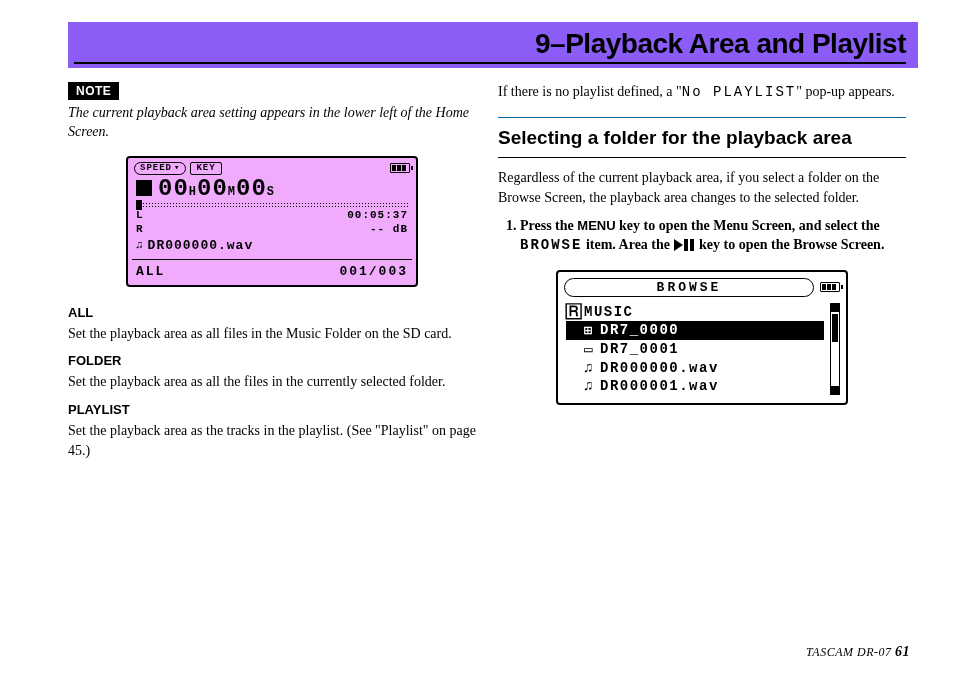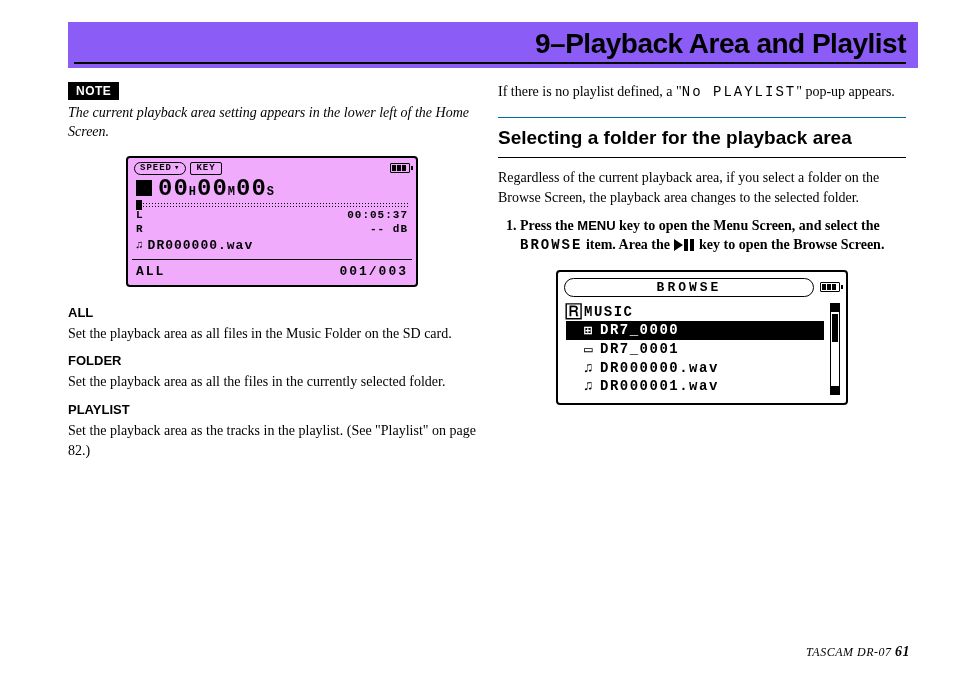--- a/index.html
+++ b/index.html
@@ -258,21 +258,21 @@
       </div>
     </div>
 
     <div class="sect-h">ALL</div>
     <p class="p">Set the playback area as all files in the Music Folder on the SD card.</p>
 
     <div class="sect-h">FOLDER</div>
     <p class="p">Set the playback area as all the files in the currently selected folder.</p>
 
     <div class="sect-h">PLAYLIST</div>
-    <p class="p">Set the playback area as the tracks in the playlist. (See "Playlist" on page 82.)</p>
+    <p class="p">Set the playback area as the tracks in the playlist. (See "Playlist" on page 45.)</p>
   </div>
 
   <div class="col">
     <p class="p">
       <span>If there is no playlist defined, a "</span><span class="mono">No PLAYLIST</span><span>" pop-up appears.</span>
     </p>
 
     <div class="h2box">
       <h2>Selecting a folder for the playback area</h2>
     </div>

